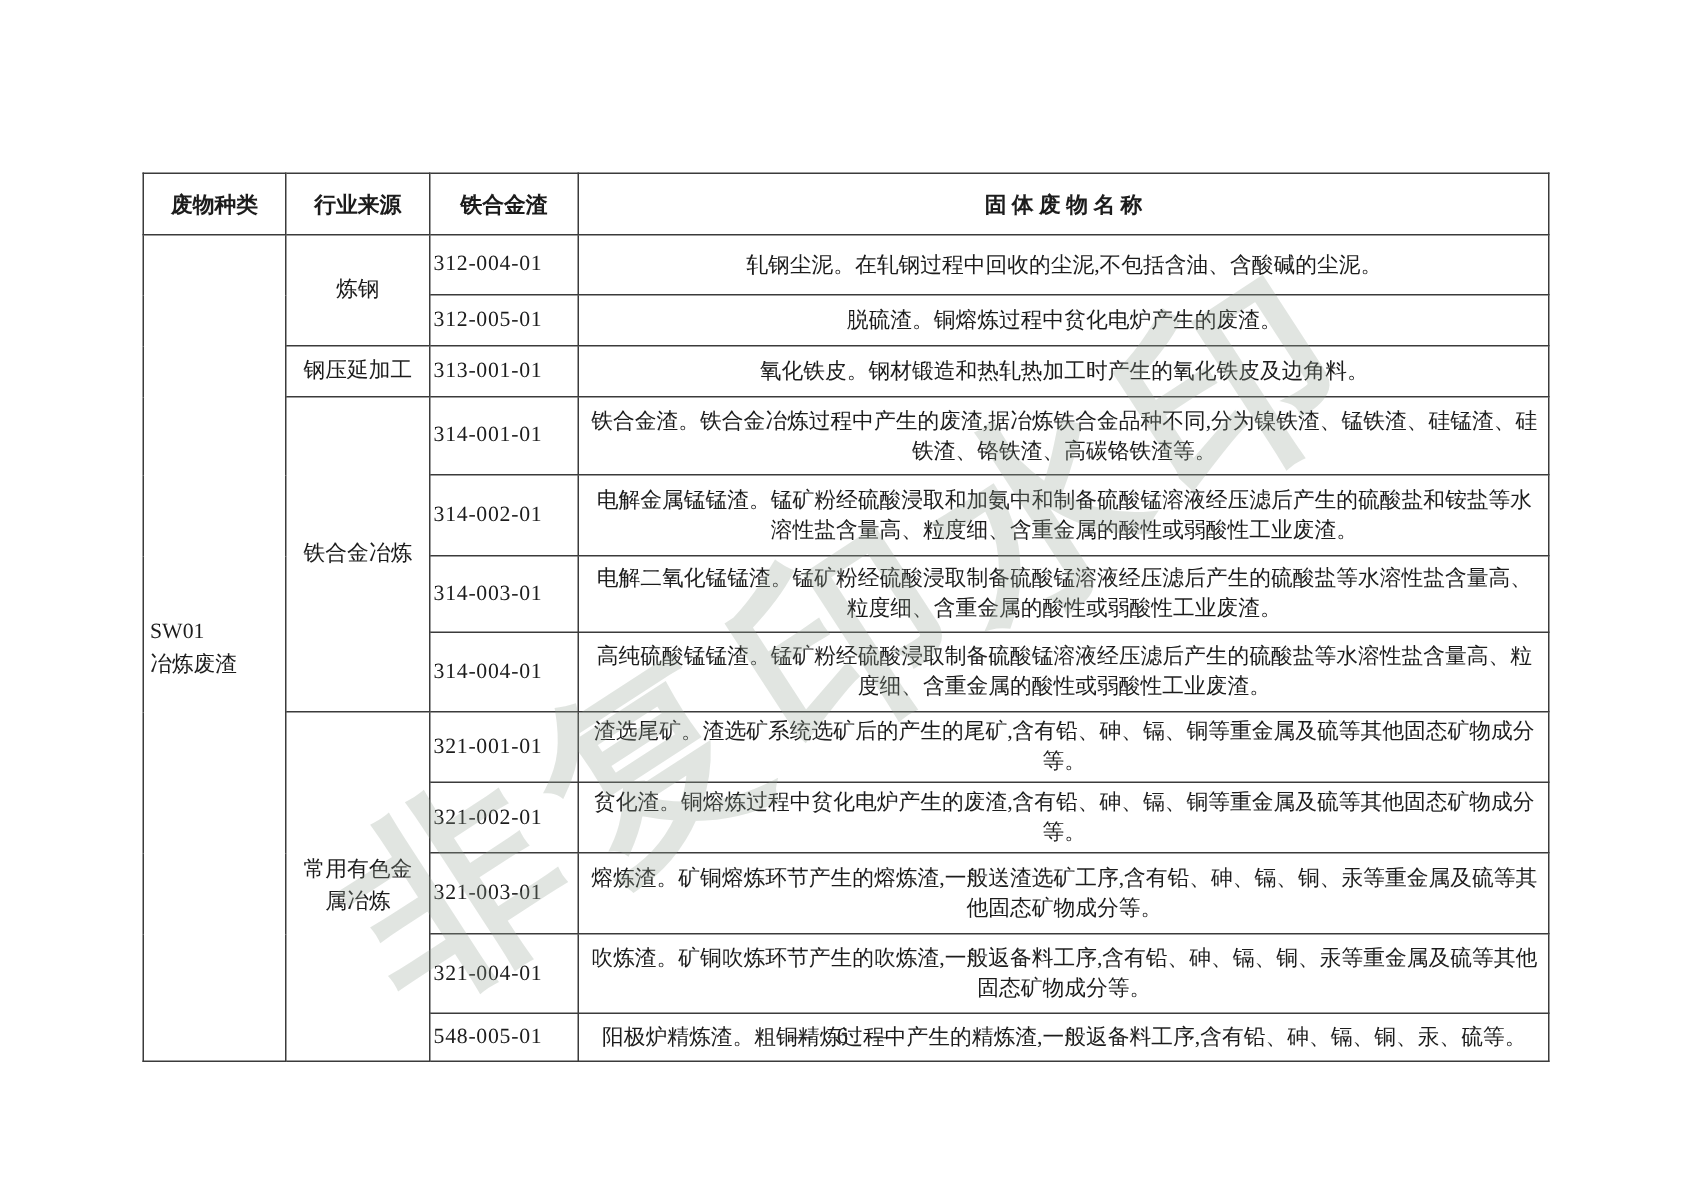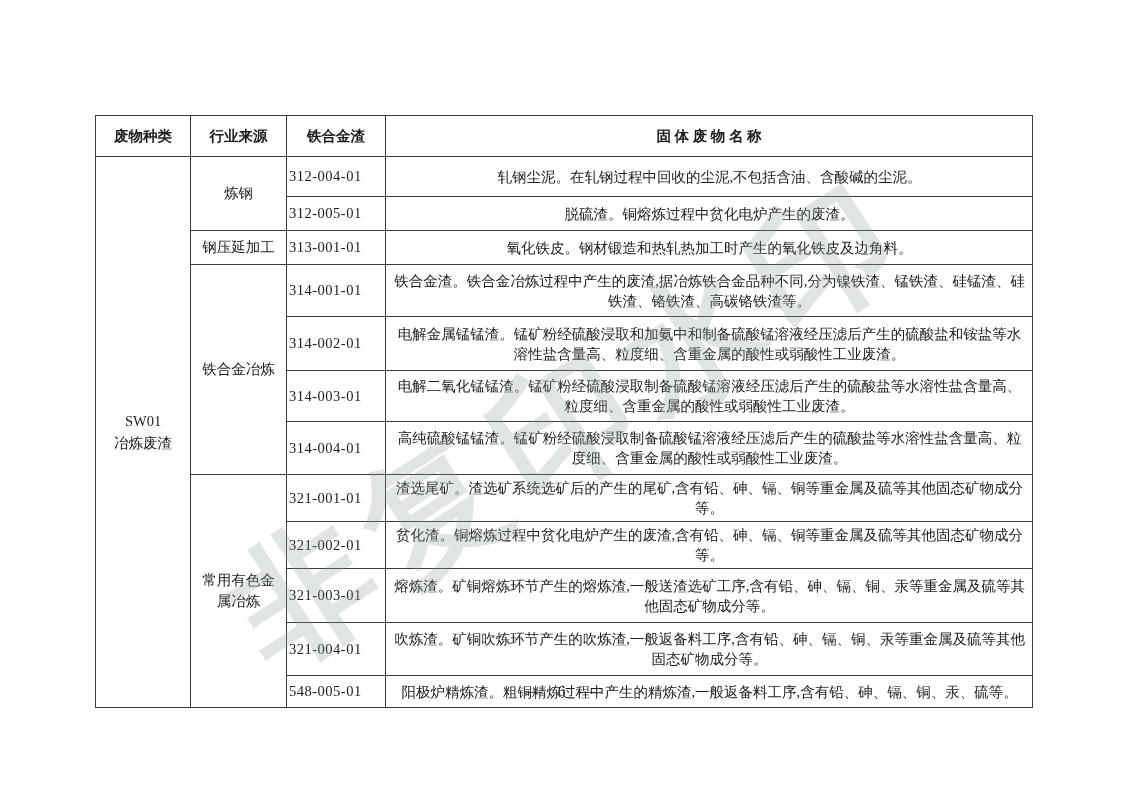--- a/index.html
+++ b/index.html
@@ -54,21 +54,20 @@
     vertical-align: middle;
     overflow: hidden;
   }
   table.waste th {
     font-weight: bold;
     text-align: center;
     height: 36px;
     padding: 2px 4px;
   }
   td.cell-category {
-    text-align: center;
     line-height: 22px;
     padding: 2px 4px;
   }
   td.cell-industry {
     text-align: center;
     line-height: 21px;
     padding: 2px 6px;
   }
   td.cell-code {
     text-align: left;

